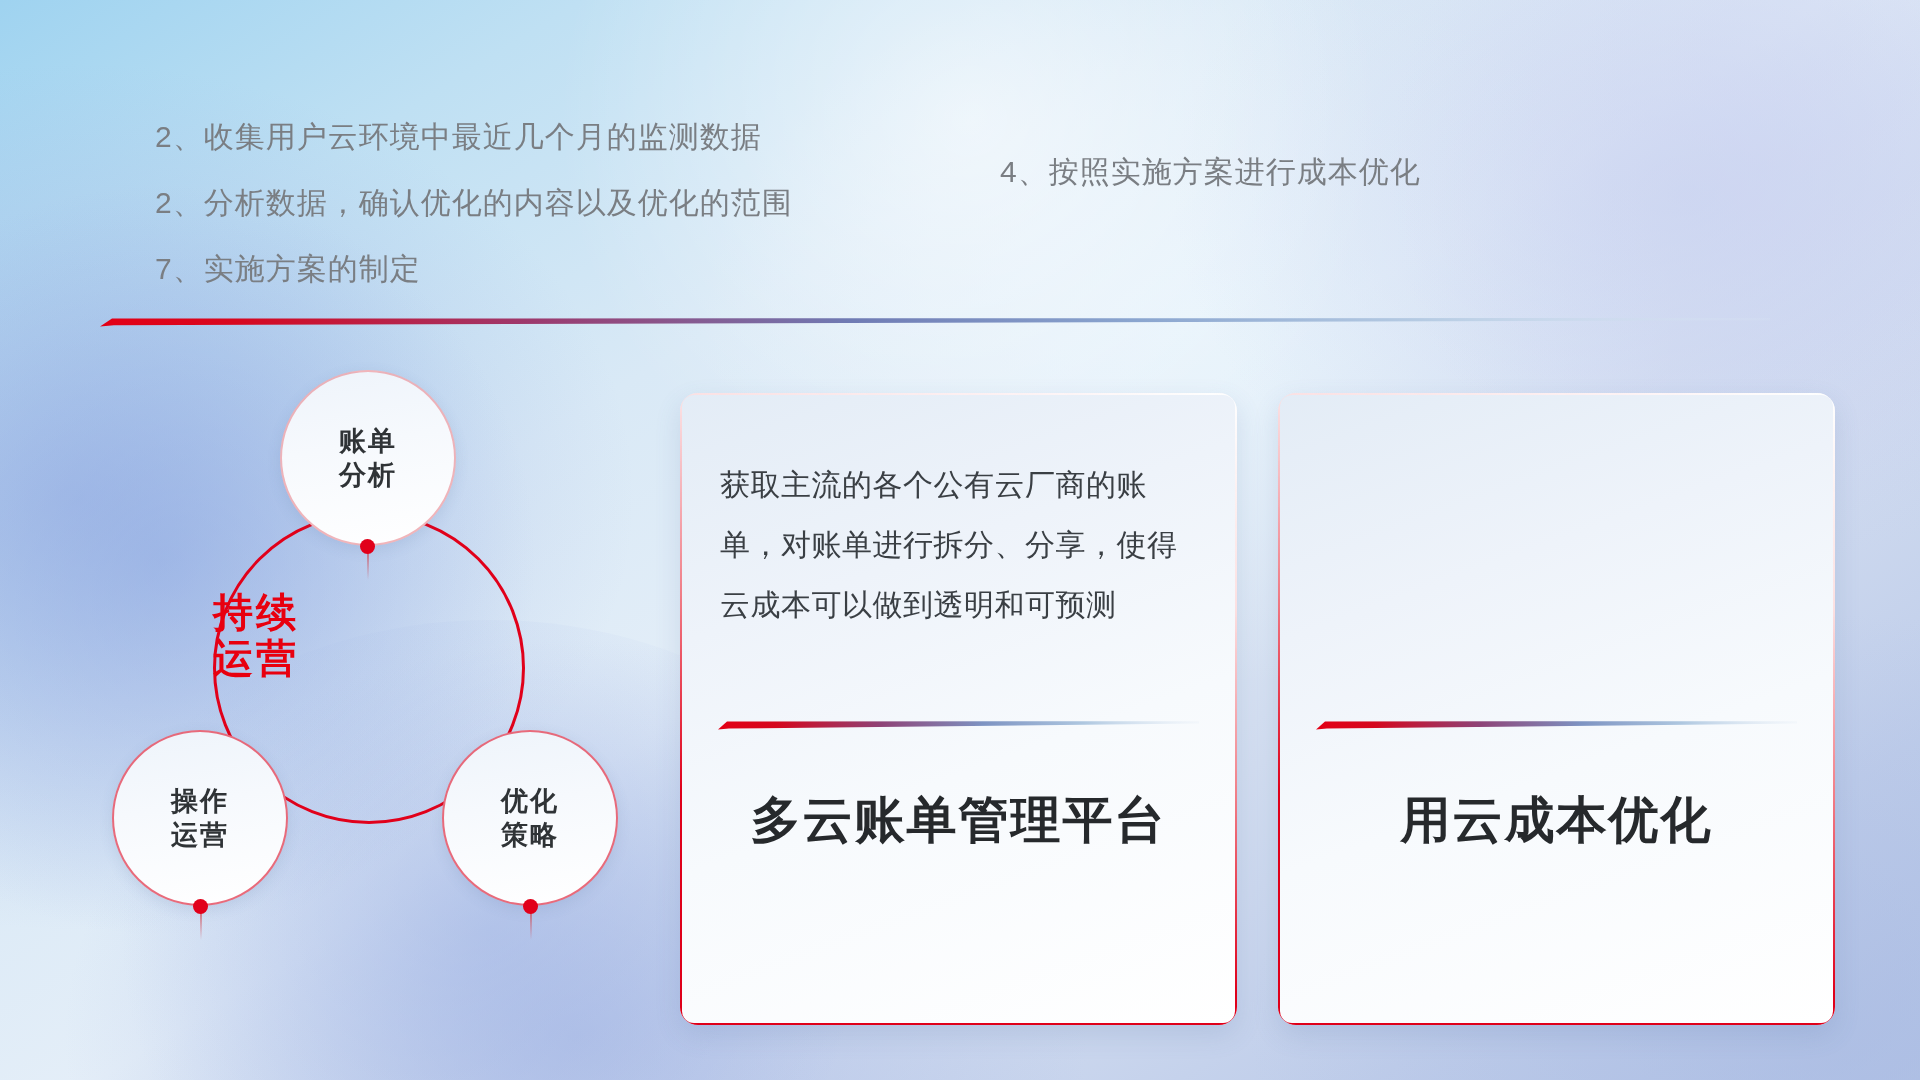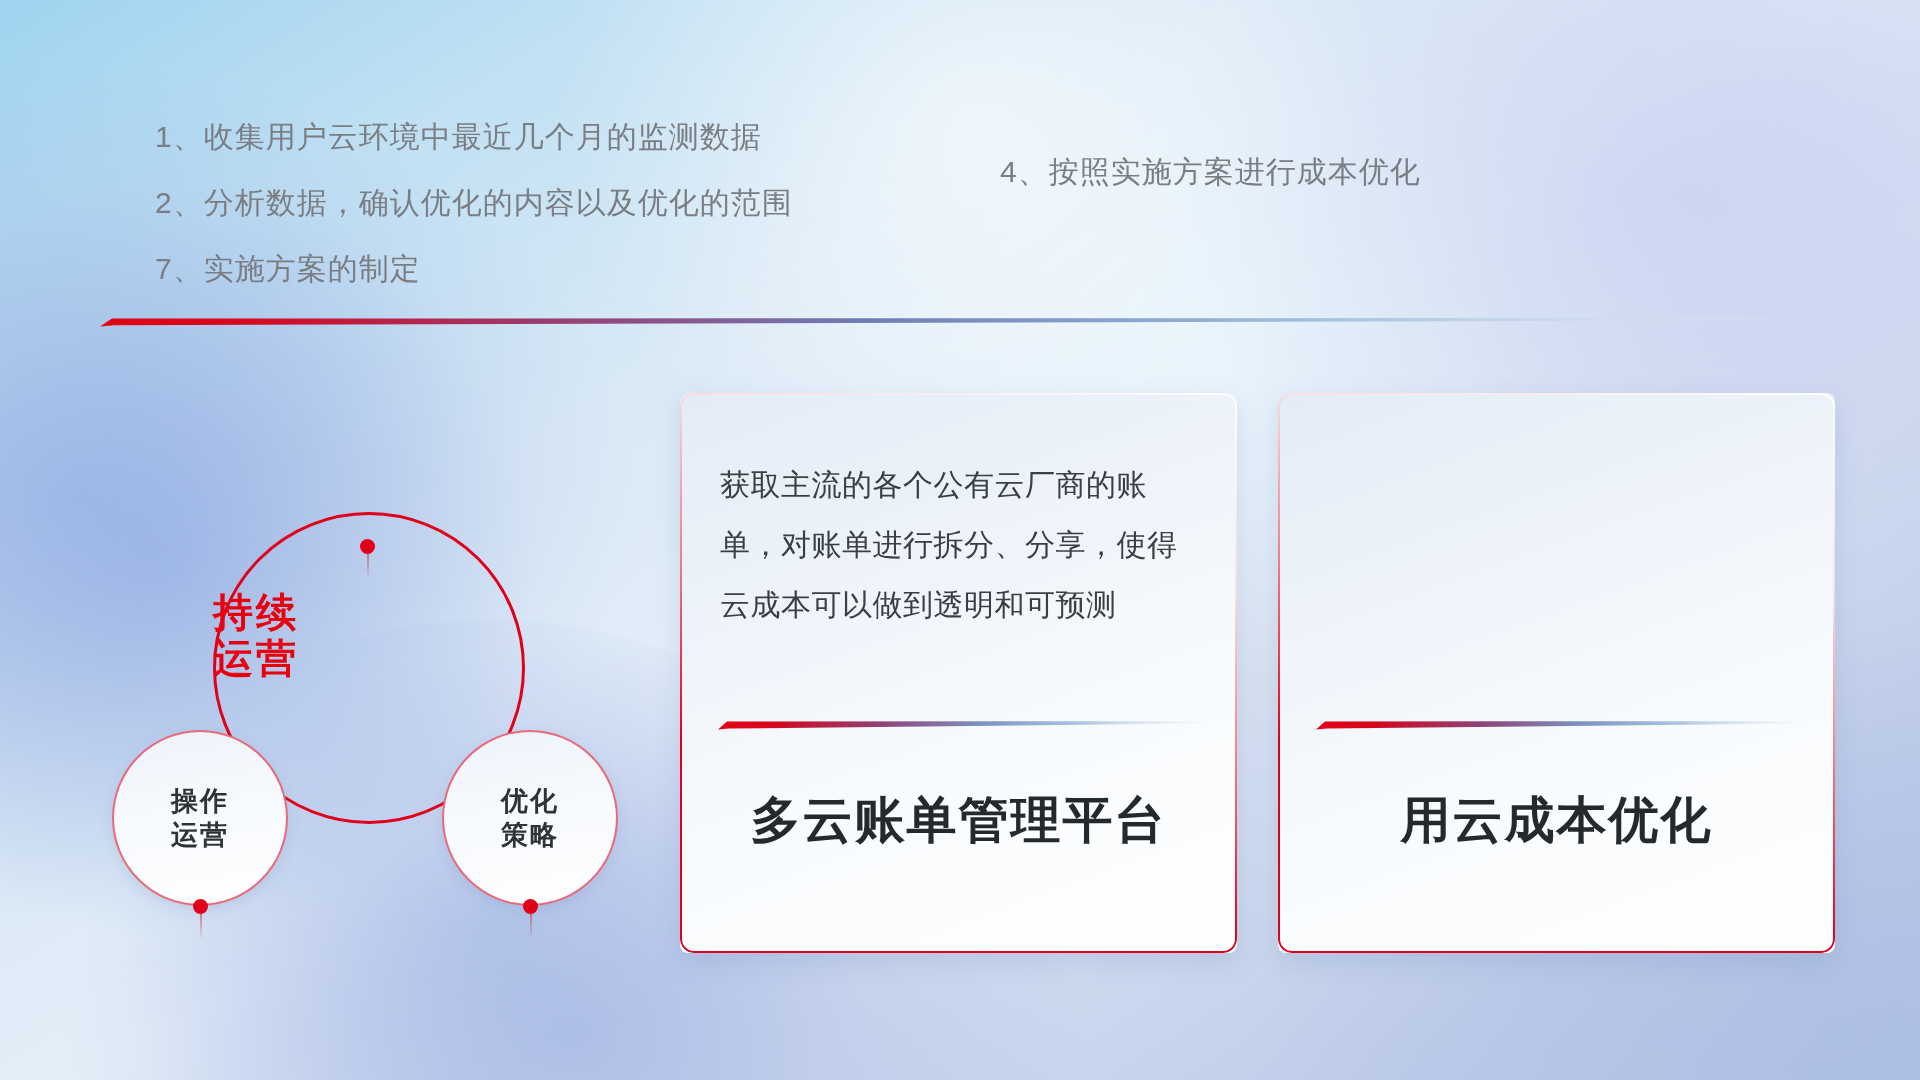--- a/index.html
+++ b/index.html
@@ -121,22 +121,22 @@
   }
   .tail-top   { left: 367px; top: 222px; }
   .tail-left  { left: 200px; top: 582px; }
   .tail-right { left: 530px; top: 582px; }
 
   
   .card {
     position: absolute;
     top: 393px;
     width: 557px;
-    height: 560px;
-    border-radius: 8px;
+    height: 632px;
+    border-radius: 18px;
     box-sizing: border-box;
     background: linear-gradient(160deg, #e3ecf6 0%, #eef3fa 30%, #f7fafd 58%, #ffffff 100%);
     box-shadow: 0 10px 26px rgba(80,110,160,0.16);
     overflow: hidden;
   }
   .card-1 { left: 680px; }
   .card-2 { left: 1278px; }
   .card-border {
     position: absolute;
     inset: 0;
@@ -185,21 +185,21 @@
 <body>
 
 <div id="stage">
 
   <div class="blob blob-a"></div>
   <div class="blob blob-b"></div>
   <div class="blob blob-c"></div>
   <div class="blob blob-d"></div>
 
   <div class="steps steps-left">
-    <div class="step-item">1、收集用户云环境中最近几个月的监测数据</div>
+    <div class="step-item">2、收集用户云环境中最近几个月的监测数据</div>
     <div class="step-item">2、分析数据，确认优化的内容以及优化的范围</div>
     <div class="step-item">7、实施方案的制定</div>
   </div>
 
   <div class="steps steps-right">
     <div class="step-item">4、按照实施方案进行成本优化</div>
   </div>
 
   <div class="divider">
     <svg width="1670" height="13" viewBox="0 0 1670 13" preserveAspectRatio="none">
@@ -220,20 +220,26 @@
 
   <div class="diagram">
 
     <div class="ring"></div>
 
     <div class="ring-label">
       <div>持续</div>
       <div>运营</div>
     </div>
 
+    <div class="bubble top">
+      <div class="bubble-text">
+        <div>账单</div>
+        <div>分析</div>
+      </div>
+    </div>
 
     <div class="bubble left">
       <div class="bubble-text">
         <div>操作</div>
         <div>运营</div>
       </div>
     </div>
 
     <div class="bubble right">
       <div class="bubble-text">

